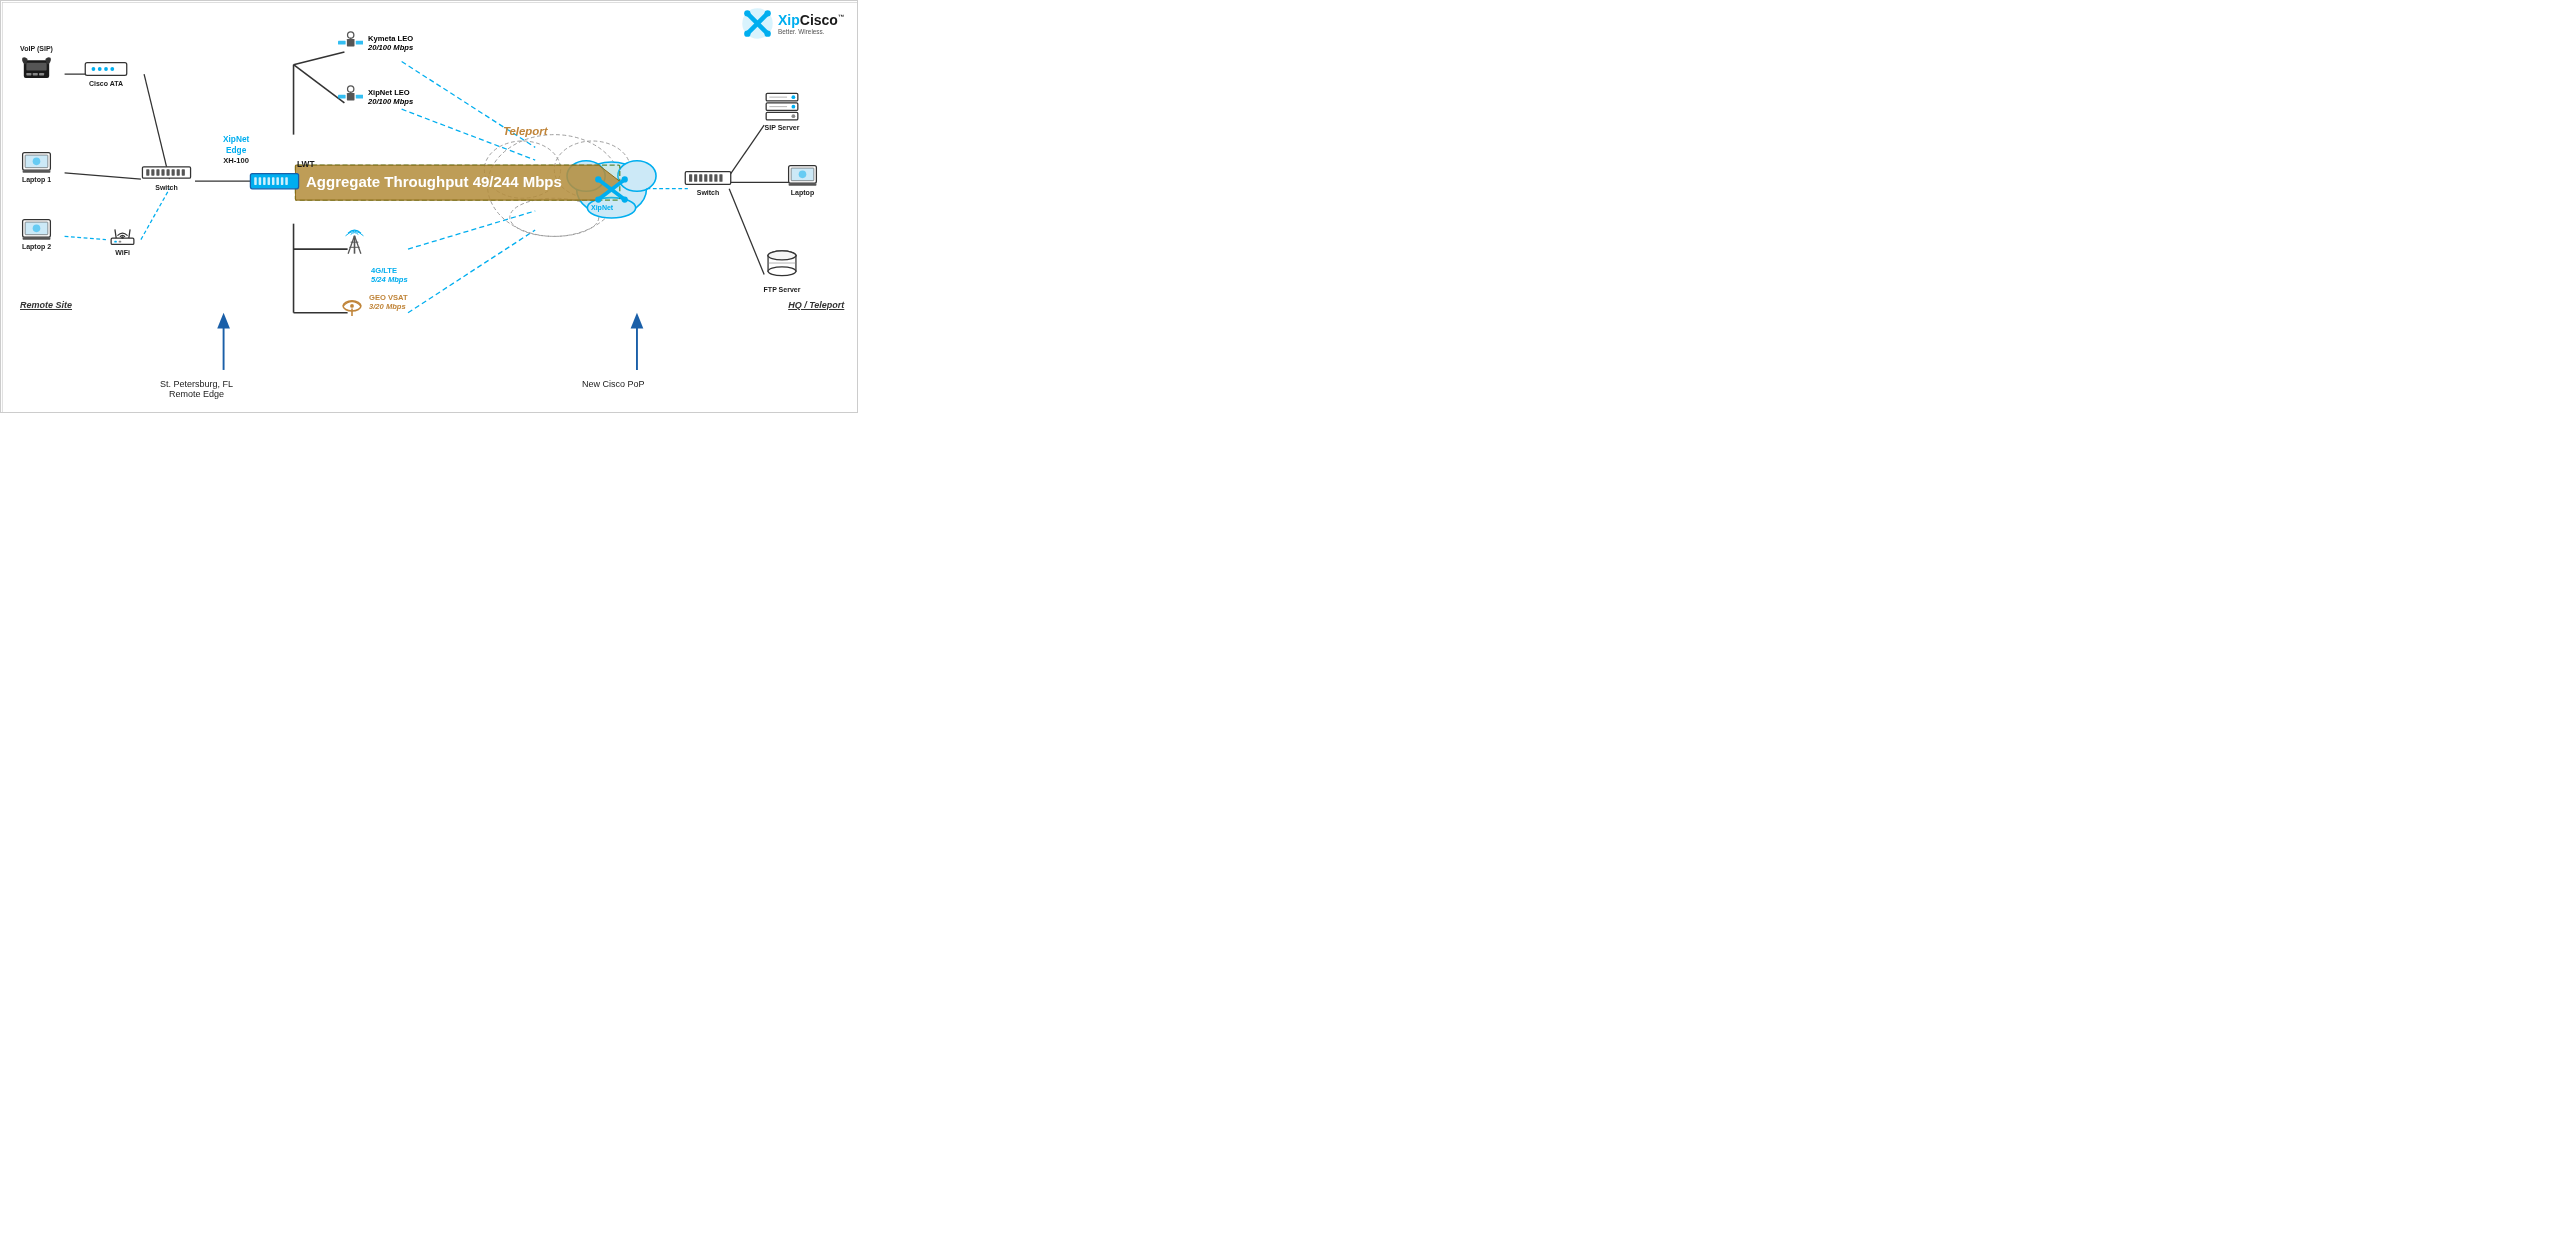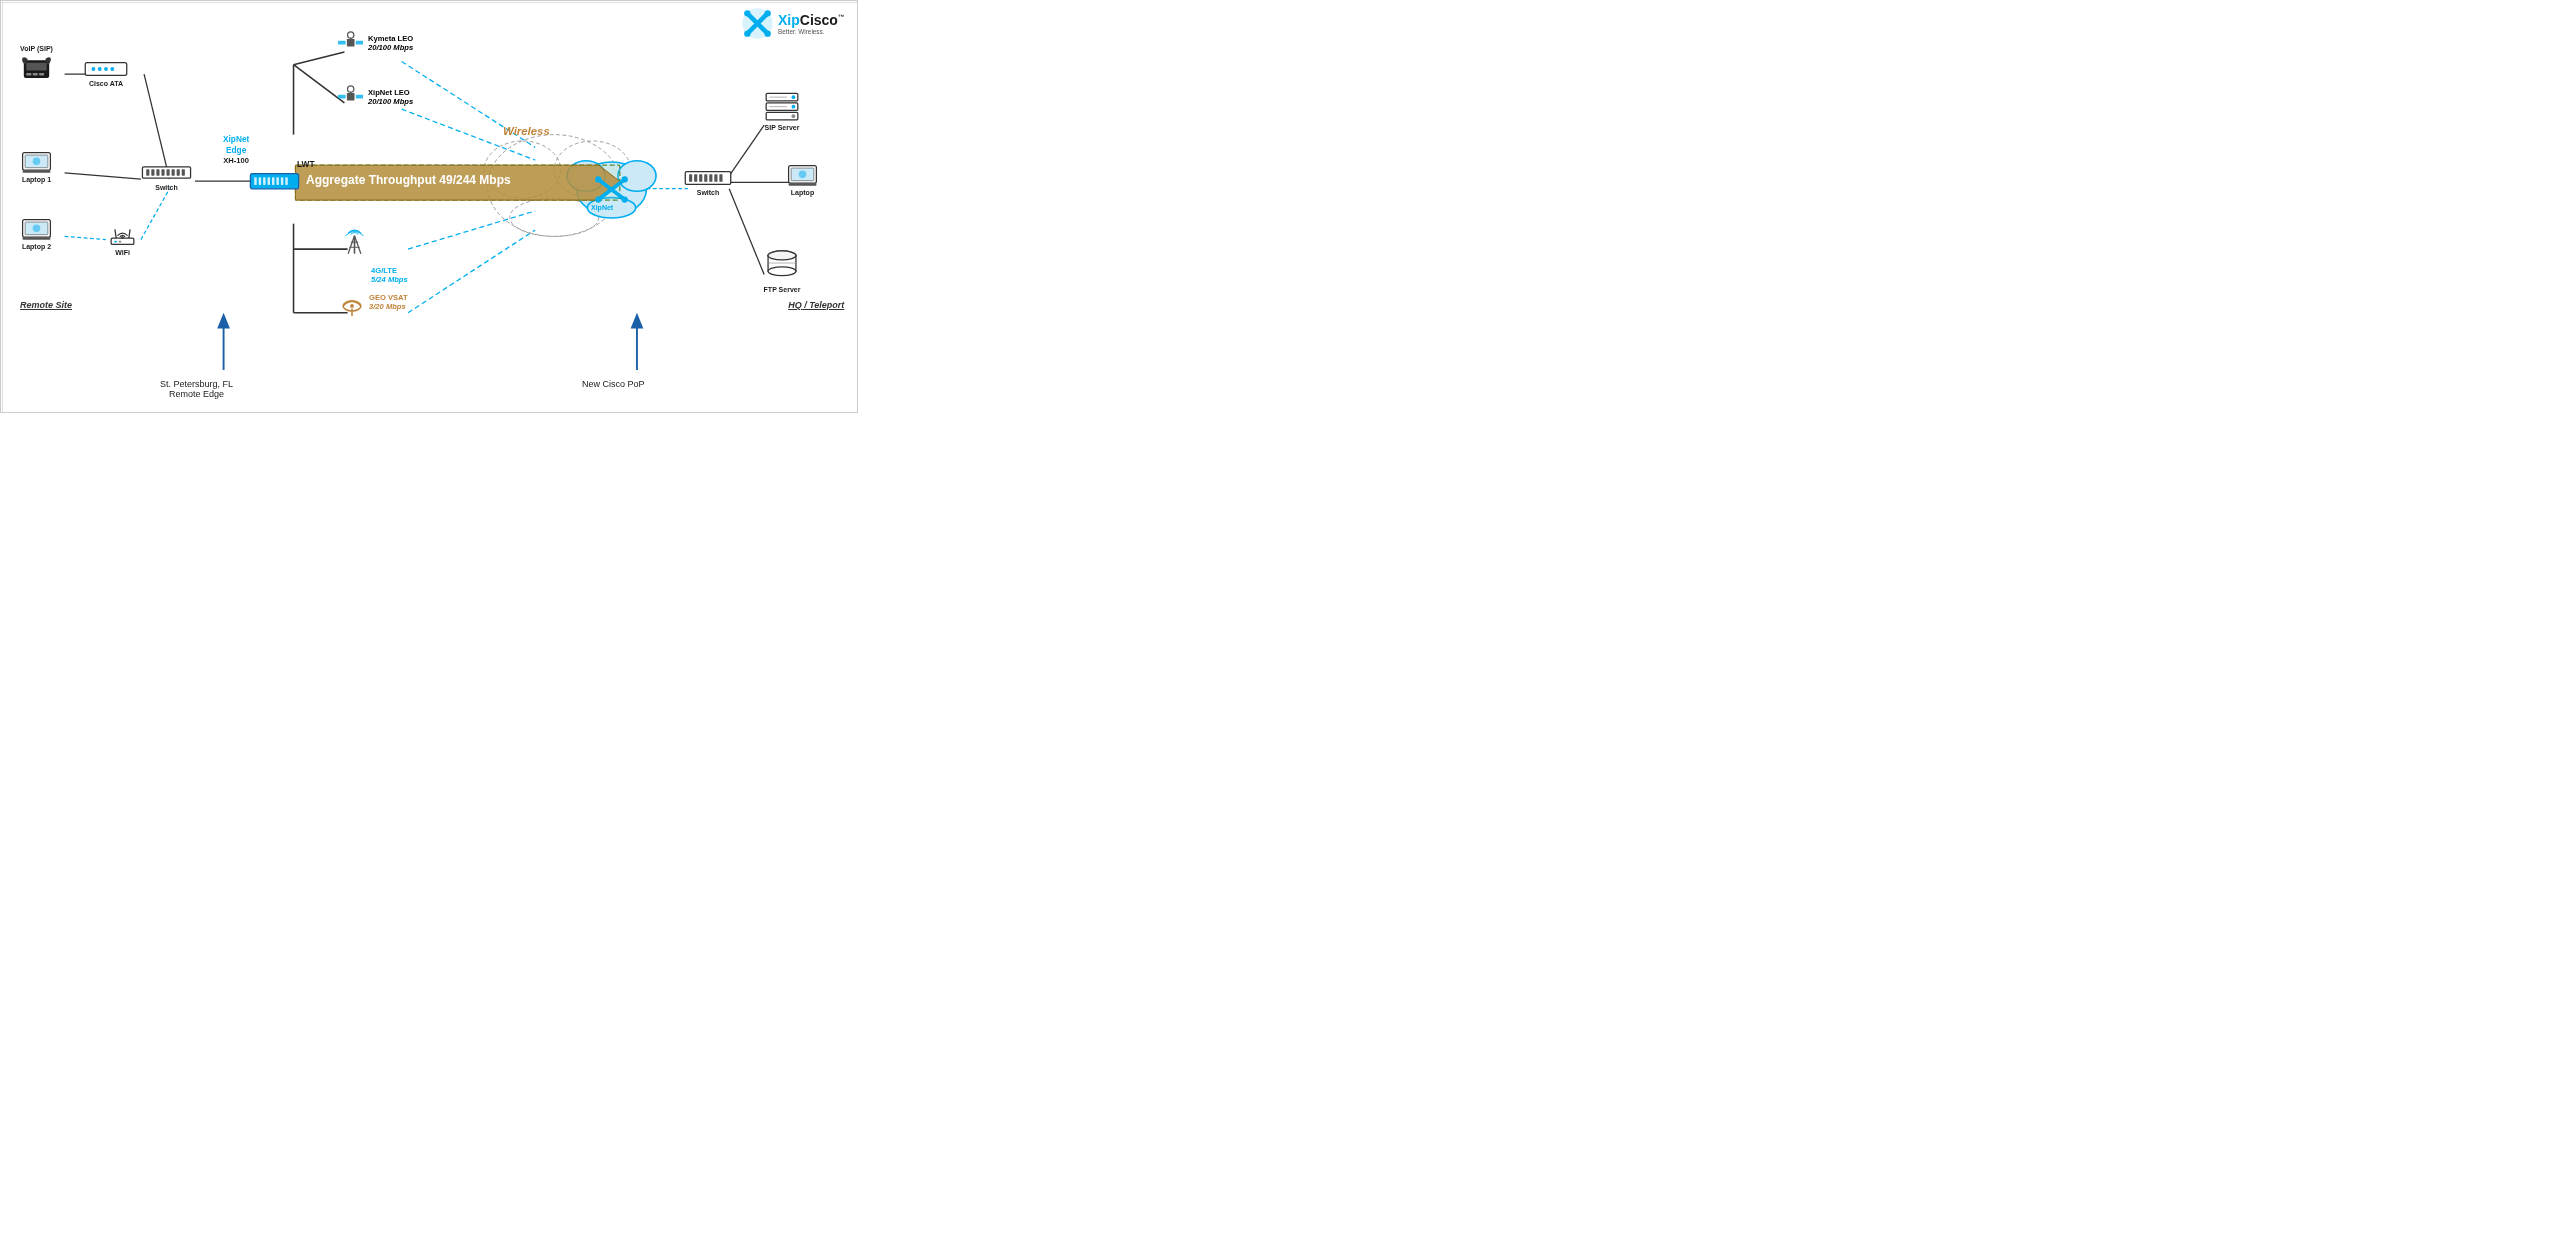--- a/index.html
+++ b/index.html
@@ -308,21 +308,21 @@
       <rect x="29" y="10" width="4" height="12" rx="1" fill="#fff" opacity="0.8"></rect>
       <rect x="36" y="10" width="4" height="12" rx="1" fill="#fff" opacity="0.8"></rect>
       <rect x="43" y="10" width="4" height="12" rx="1" fill="#fff" opacity="0.8"></rect>
       <rect x="50" y="10" width="4" height="12" rx="1" fill="#fff" opacity="0.8"></rect>
       <rect x="57" y="10" width="4" height="12" rx="1" fill="#fff" opacity="0.8"></rect>
     </svg>
   </div>
 
   <div class="lwt-label" style="left:296px; top:158px;">LWT</div>
 
-  <div style="position:absolute; left:305px; top:172px; z-index:10; font-size:12px; font-weight:bold; color:#fff; white-space:nowrap;">Aggregate Throughput 49/244 Mbps</div>
+  <div style="position:absolute; left:305px; top:172px; z-index:10; font-size:15px; font-weight:bold; color:#fff; white-space:nowrap;">Aggregate Throughput 49/244 Mbps</div>
 
   <div style="position:absolute; left:337px; top:29px;">
     <svg width="25.4" height="25.4" viewBox="0 0 40 40">
 
       <rect x="14" y="14" width="12" height="12" rx="1" fill="#555"></rect>
 
       <rect x="0" y="17" width="12" height="6" rx="1" fill="#00aeef" opacity="0.8"></rect>
       <rect x="28" y="17" width="12" height="6" rx="1" fill="#00aeef" opacity="0.8"></rect>
 
       <circle cx="20" cy="8" r="5" fill="none" stroke="#555" stroke-width="2"></circle>
@@ -374,21 +374,21 @@
       <ellipse cx="22" cy="22" rx="14" ry="8" fill="none" stroke="#c0853a" stroke-width="2.5"></ellipse>
       <path d="M8 22 Q22 8 36 22" fill="none" stroke="#c0853a" stroke-width="2.5"></path>
       <circle cx="22" cy="22" r="3" fill="#c0853a"></circle>
     </svg>
   </div>
   <div style="position:absolute; left:368px; top:292px;">
     <div style="font-size:7.6px;font-weight:bold;color:#c0853a;">GEO VSAT</div>
     <div style="font-size:7.6px;font-style:italic;font-weight:bold;color:#c0853a;">3/20 Mbps</div>
   </div>
 
-  <div class="internet-label" style="left:502px; top:124px;">Wireless</div>
+  <div class="internet-label" style="left:502px; top:124px;">Teleport</div>
 
   <div style="position:absolute; left:591px; top:172px; z-index:5;">
     <svg width="39" height="33" viewBox="0 0 62 52">
 
       <line x1="10" y1="10" x2="52" y2="42" stroke="#00aeef" stroke-width="6" stroke-linecap="round"></line>
       <line x1="52" y1="10" x2="10" y2="42" stroke="#00aeef" stroke-width="6" stroke-linecap="round"></line>
       <circle cx="10" cy="10" r="5" fill="#00aeef"></circle>
       <circle cx="52" cy="10" r="5" fill="#00aeef"></circle>
       <circle cx="10" cy="42" r="5" fill="#00aeef"></circle>
       <circle cx="52" cy="42" r="5" fill="#00aeef"></circle>

